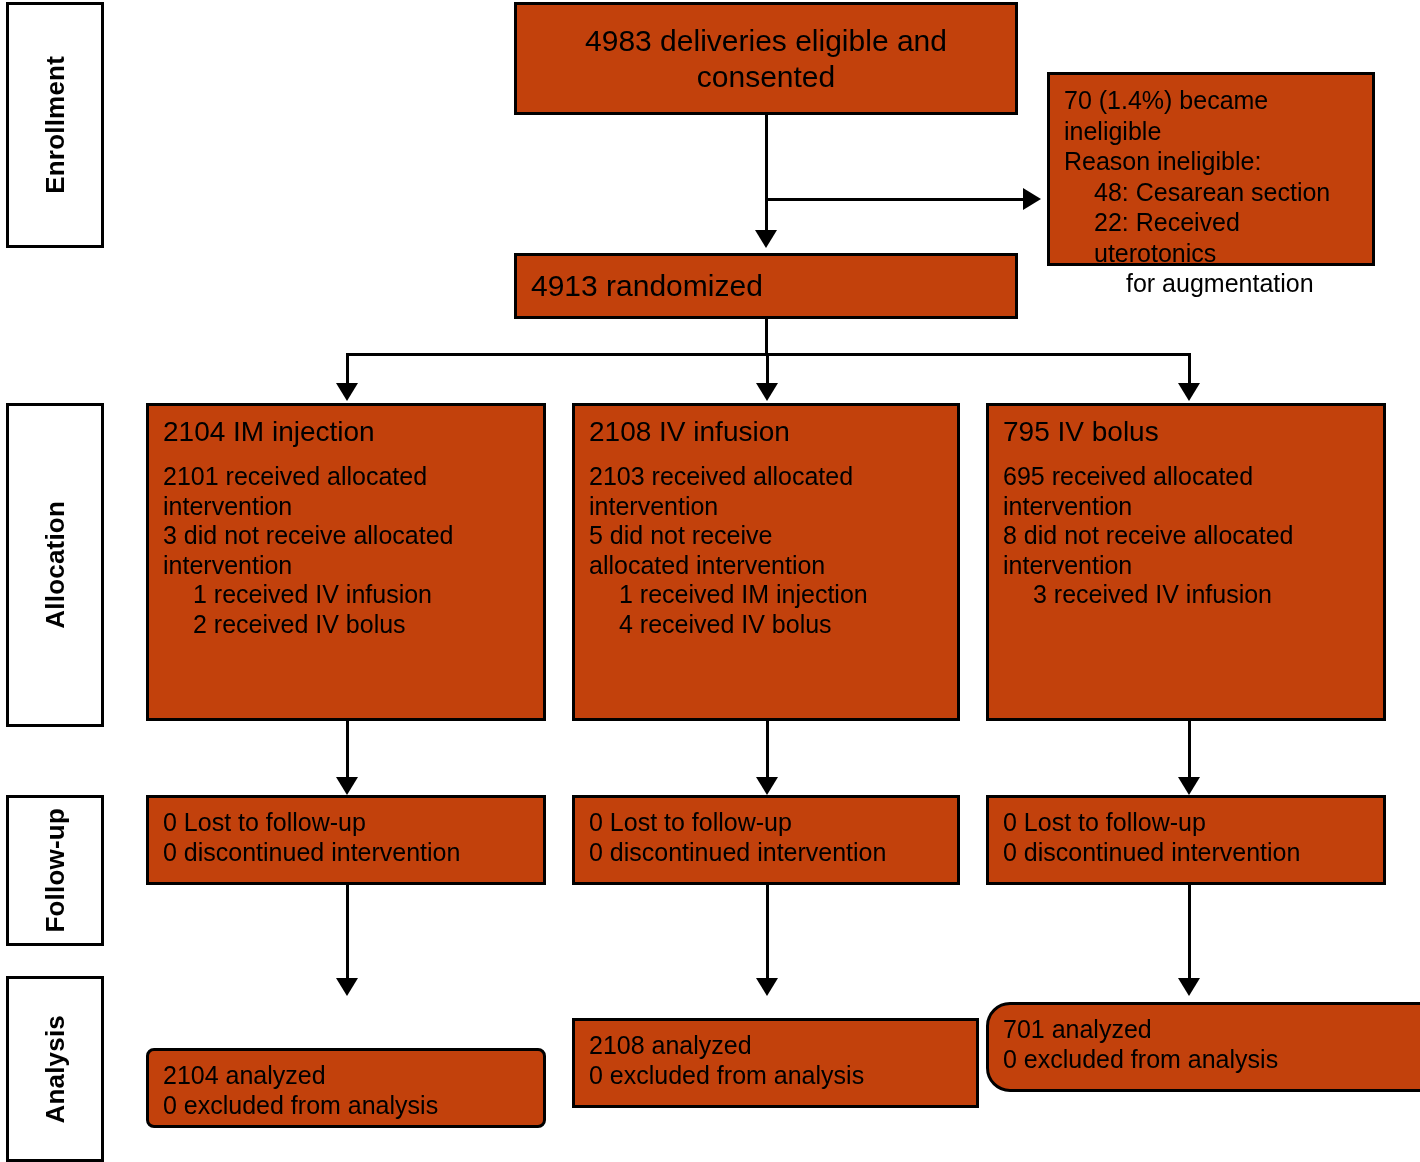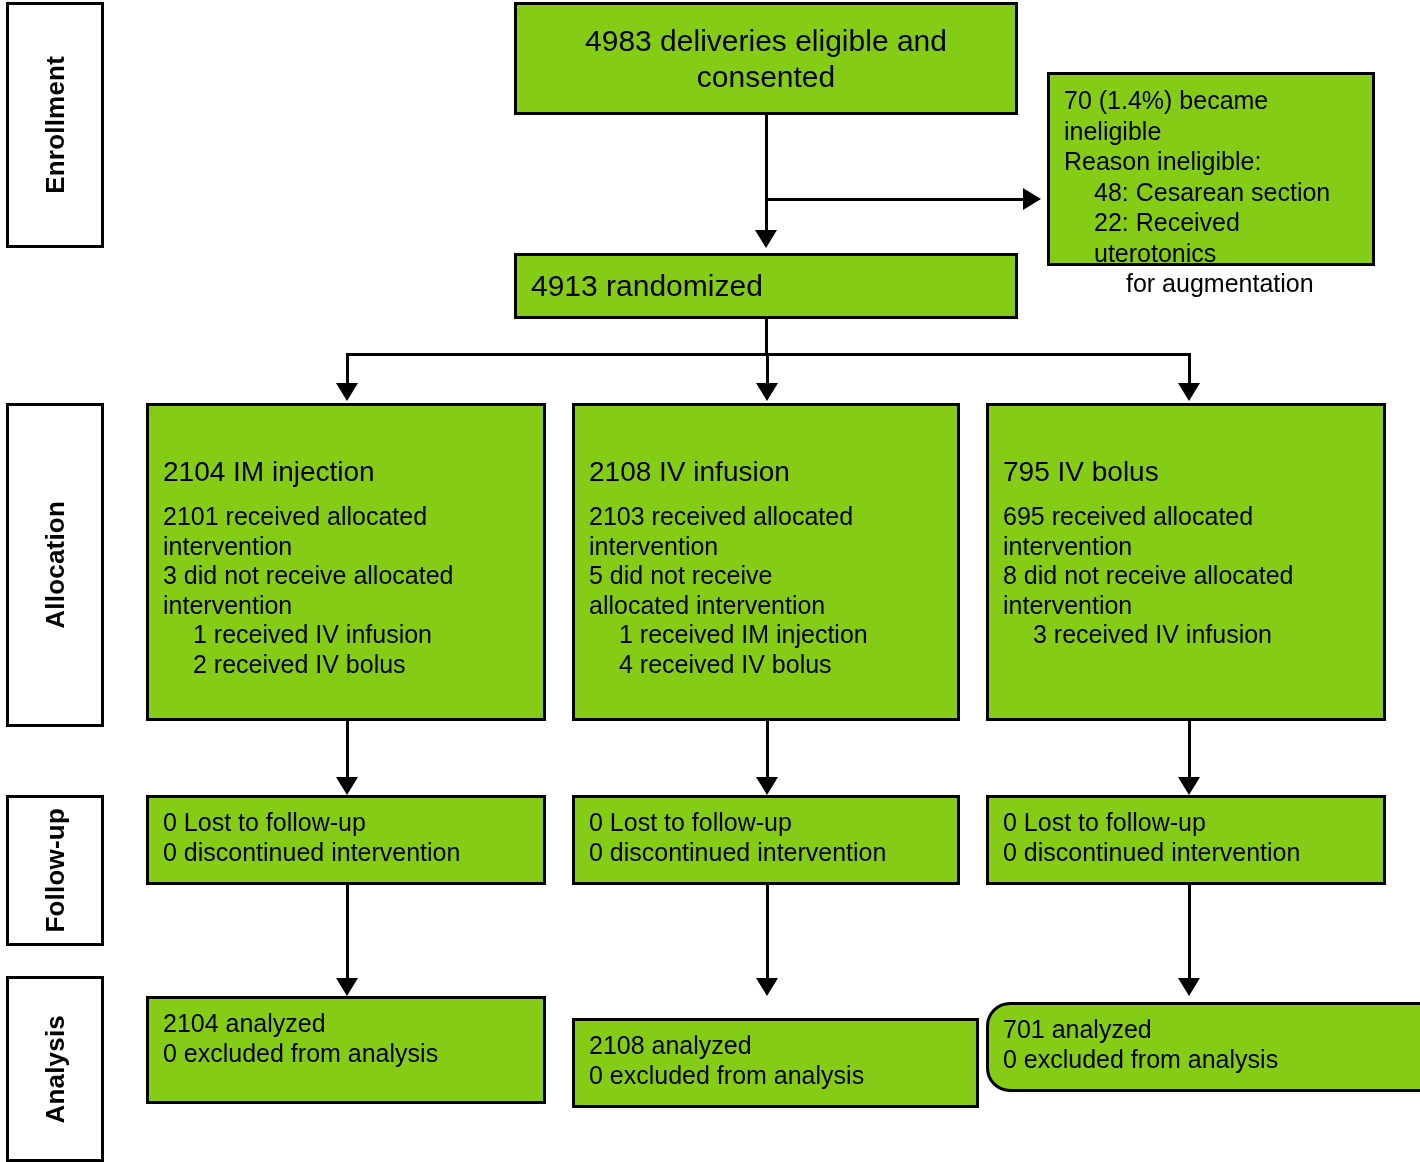--- a/index.html
+++ b/index.html
@@ -30,28 +30,27 @@
     writing-mode: vertical-rl;
     transform: rotate(180deg);
     font-weight: bold;
     font-size: 26px;
     letter-spacing: 0.2px;
     white-space: nowrap;
   }
   .box {
     position: absolute;
     border: 3px solid #000;
-    background: #84cc16;
+    background: #c2410c;
     box-sizing: border-box;
     padding: 10px 14px;
   }
   .box .title {
     font-size: 28px;
     line-height: 1.16;
-    margin-top: 40px;
   }
   .box .line {
     font-size: 25px;
     line-height: 1.18;
     white-space: nowrap;
   }
   .box .indent {
     padding-left: 30px;
   }
   .vline, .hline {
@@ -199,21 +198,21 @@
 
   <div class="vline" style="left:346px; top:885px; height:93px;"></div>
   <div class="arrowhead arrow-down" style="left:336px; top:978px;"></div>
 
   <div class="vline" style="left:766px; top:885px; height:93px;"></div>
   <div class="arrowhead arrow-down" style="left:756px; top:978px;"></div>
 
   <div class="vline" style="left:1188px; top:885px; height:93px;"></div>
   <div class="arrowhead arrow-down" style="left:1178px; top:978px;"></div>
 
-  <div class="box" style="left:146px; top:996px; width:400px; height:108px;">
+  <div class="box" style="left:146px; top:1048px; width:400px; height:80px;border-radius:8px;">
     <div class="line">2104 analyzed</div>
     <div class="line">0 excluded from analysis</div>
   </div>
 
   <div class="box" style="left:572px; top:1018px; width:407px; height:90px;">
     <div class="line">2108 analyzed</div>
     <div class="line">0 excluded from analysis</div>
   </div>
 
   <div class="box" style="left:986px; top:1002px; width:476px; height:90px;border-radius:24px;">

